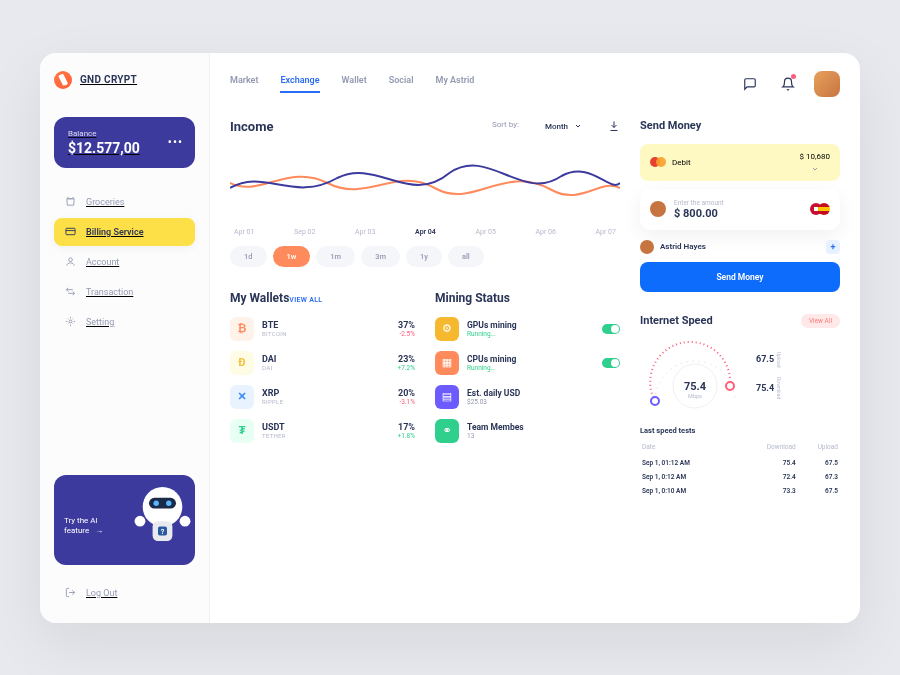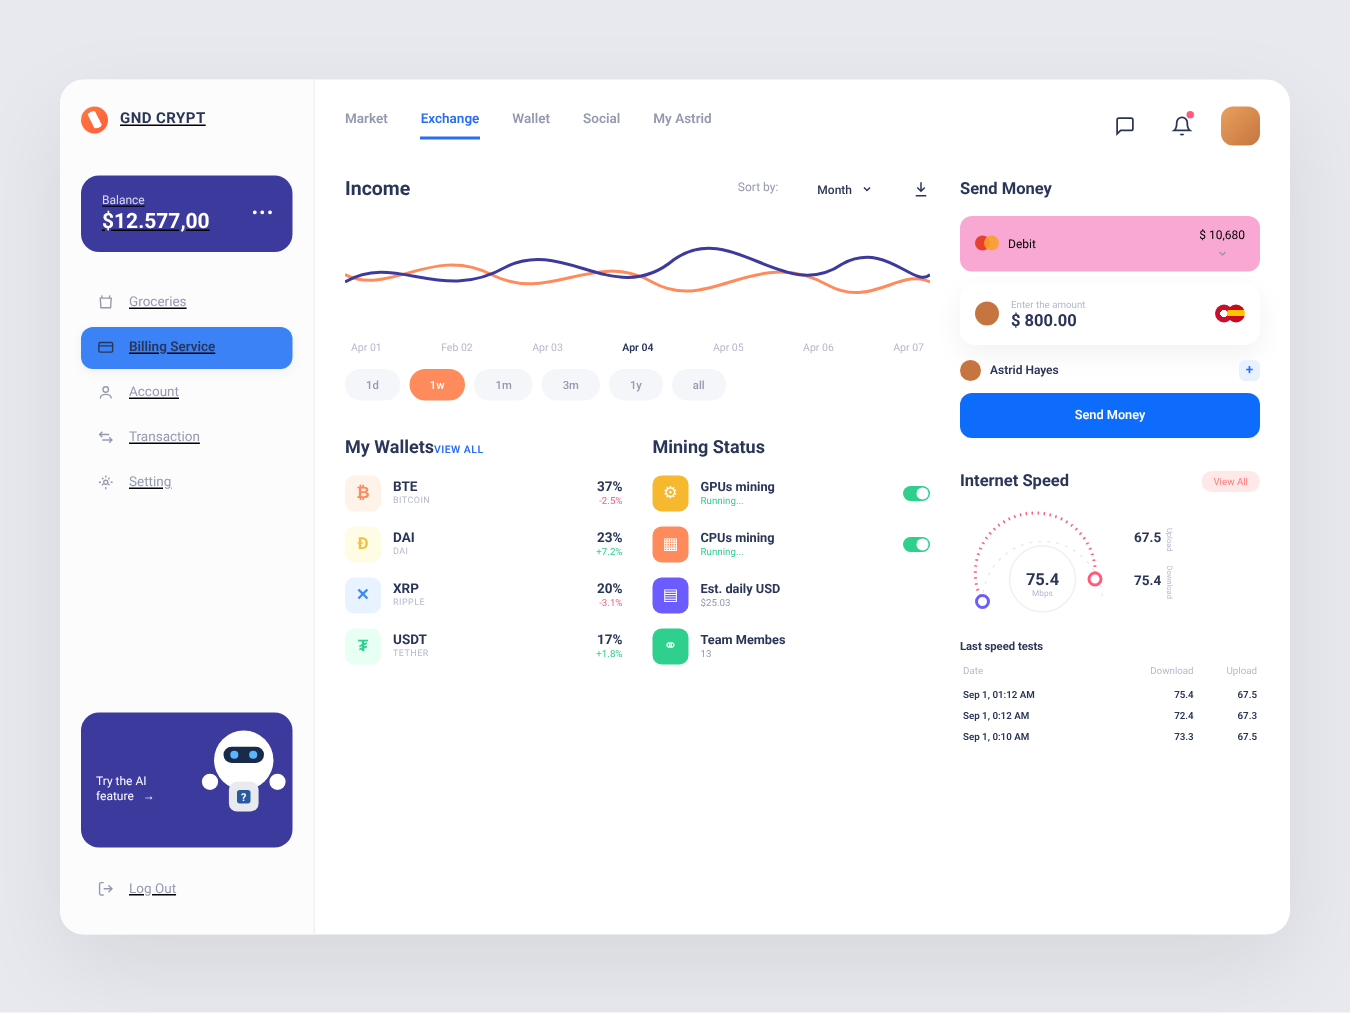--- a/index.html
+++ b/index.html
@@ -11,21 +11,21 @@
 .logo { display: flex; align-items: center; gap: 8px; margin-bottom: 28px; }
 .logo-icon { width: 18px; height: 18px; border-radius: 50%; background: linear-gradient(135deg, #ff7a45, #ff5c33); position: relative; }
 .logo-icon::after { content: ''; position: absolute; inset: 3px; border-radius: 50%; background: #fff; clip-path: polygon(0 0, 50% 0, 100% 100%, 50% 100%); }
 .logo-text { font-size: 10px; font-weight: 700; color: #2a3558; letter-spacing: 0.3px; }
 .balance-card { background: #3d3a9e; border-radius: 12px; padding: 12px 14px; color: #fff; margin-bottom: 20px; position: relative; }
 .balance-label { font-size: 8px; opacity: 0.8; margin-bottom: 2px; }
 .balance-value { font-size: 14px; font-weight: 700; }
 .balance-dots { position: absolute; right: 12px; top: 50%; transform: translateY(-50%); color: #fff; font-size: 12px; letter-spacing: 1px; }
 .nav-list { list-style: none; }
 .nav-item { display: flex; align-items: center; gap: 10px; padding: 8px 10px; font-size: 9px; color: #9499b0; border-radius: 8px; margin-bottom: 2px; cursor: pointer; }
-.nav-item.active { background: #3b82f6; color: #2a3558; box-shadow: 0 2px 8px rgba(0,0,0,0.05); font-weight: 600; }
+.nav-item.active { background: #fde047; color: #2a3558; box-shadow: 0 2px 8px rgba(0,0,0,0.05); font-weight: 600; }
 .nav-icon { width: 12px; height: 12px; display: inline-flex; align-items: center; justify-content: center; }
 .promo { margin-top: auto; background: #3d3a9e; border-radius: 12px; padding: 14px 10px; color: #fff; position: relative; height: 90px; margin-bottom: 16px; overflow: hidden; }
 .promo-text { font-size: 8px; position: absolute; bottom: 28px; left: 10px; line-height: 1.3; }
 .promo-arrow { margin-left: 4px; }
 .robot { position: absolute; right: -8px; top: -6px; width: 90px; height: 90px; }
 .logout { display: flex; align-items: center; gap: 10px; font-size: 9px; color: #9499b0; padding: 6px 10px; cursor: pointer; }
 
 
 .main { flex: 1; padding: 18px 20px; display: flex; flex-direction: column; overflow: hidden; }
 .topbar { display: flex; align-items: center; justify-content: space-between; margin-bottom: 22px; }
@@ -75,21 +75,21 @@
 .mining-info { flex: 1; }
 .mining-title { font-size: 8.5px; font-weight: 700; color: #2a3558; }
 .mining-sub { font-size: 6.5px; }
 .toggle { width: 18px; height: 10px; background: #2fcf8e; border-radius: 5px; position: relative; cursor: pointer; }
 .toggle::after { content: ''; position: absolute; right: 1px; top: 1px; width: 8px; height: 8px; background: #fff; border-radius: 50%; }
 
 
 .right-col { display: flex; flex-direction: column; }
 .send-title { font-size: 11px; font-weight: 700; color: #2a3558; margin-bottom: 12px; }
 .card-row { display: flex; align-items: center; justify-content: space-between; padding: 8px 10px; border-radius: 8px; margin-bottom: 8px; font-size: 8px; }
-.card-row.debit { background: #f9a8d4; }
+.card-row.debit { background: #fef9c3; }
 .debit-left { display: flex; align-items: center; gap: 6px; }
 .mc-icon { width: 16px; height: 10px; position: relative; }
 .mc-icon::before, .mc-icon::after { content: ''; position: absolute; width: 10px; height: 10px; border-radius: 50%; }
 .mc-icon::before { background: #e8402f; left: 0; }
 .mc-icon::after { background: #f7a02b; right: 0; opacity: 0.9; }
 .amount-row { background: #fff; box-shadow: 0 6px 20px rgba(0,0,0,0.06); border-radius: 10px; padding: 10px; display: flex; align-items: center; gap: 8px; margin-bottom: 10px; }
 .amount-avatar { width: 16px; height: 16px; border-radius: 50%; background: #c77540; }
 .amount-info { flex: 1; }
 .amount-label { font-size: 6.5px; color: #b5b9cc; }
 .amount-value { font-size: 11px; font-weight: 700; color: #2a3558; }
@@ -259,21 +259,21 @@
         </div>
 
         <div class="chart-area">
           <svg width="100%" height="100%" viewBox="0 0 400 70" preserveAspectRatio="none">
             <path d="M0,35 C30,50 60,15 100,35 C140,55 170,18 210,40 C250,62 280,15 330,42 C360,58 380,30 400,40" stroke="#ff8b5c" stroke-width="2" fill="none"></path>
             <path d="M0,40 C35,20 65,55 110,30 C150,10 185,58 225,25 C265,-2 300,55 340,28 C370,12 390,45 400,35" stroke="#3d3a9e" stroke-width="2" fill="none"></path>
           </svg>
         </div>
         <div class="x-axis">
           <span>Apr 01</span>
-          <span>Feb 02</span>
+          <span>Sep 02</span>
           <span>Apr 03</span>
           <span class="current">Apr 04</span>
           <span>Apr 05</span>
           <span>Apr 06</span>
           <span>Apr 07</span>
         </div>
         <div class="range-pills">
           <span class="pill">1d</span>
           <span class="pill active">1w</span>
           <span class="pill">1m</span>

